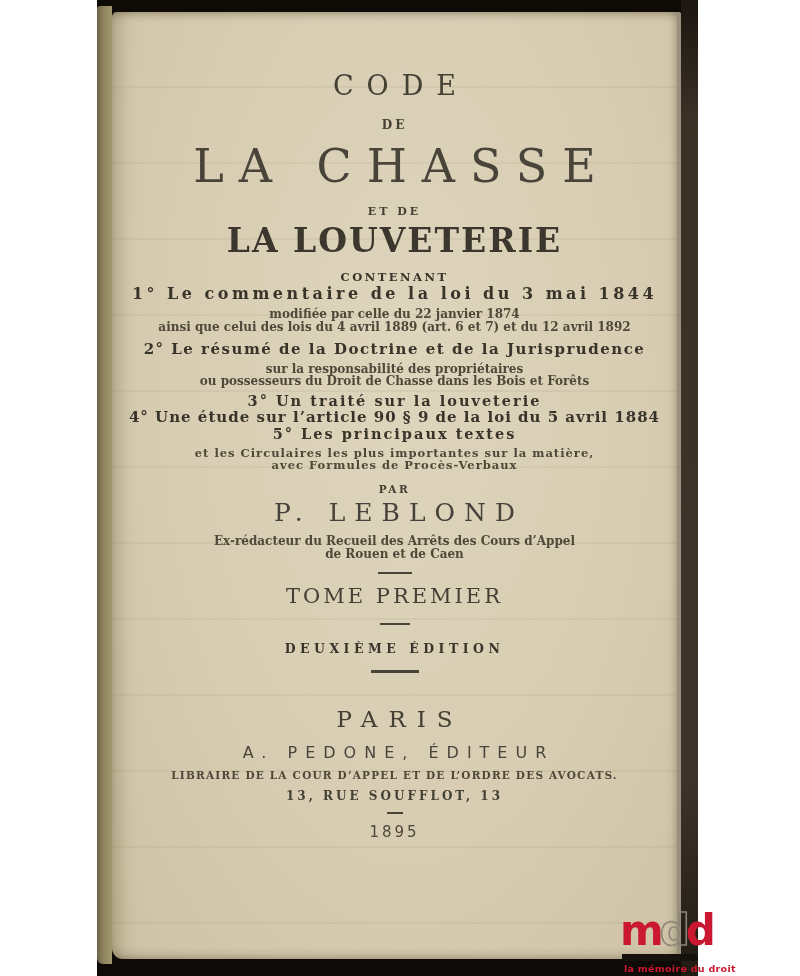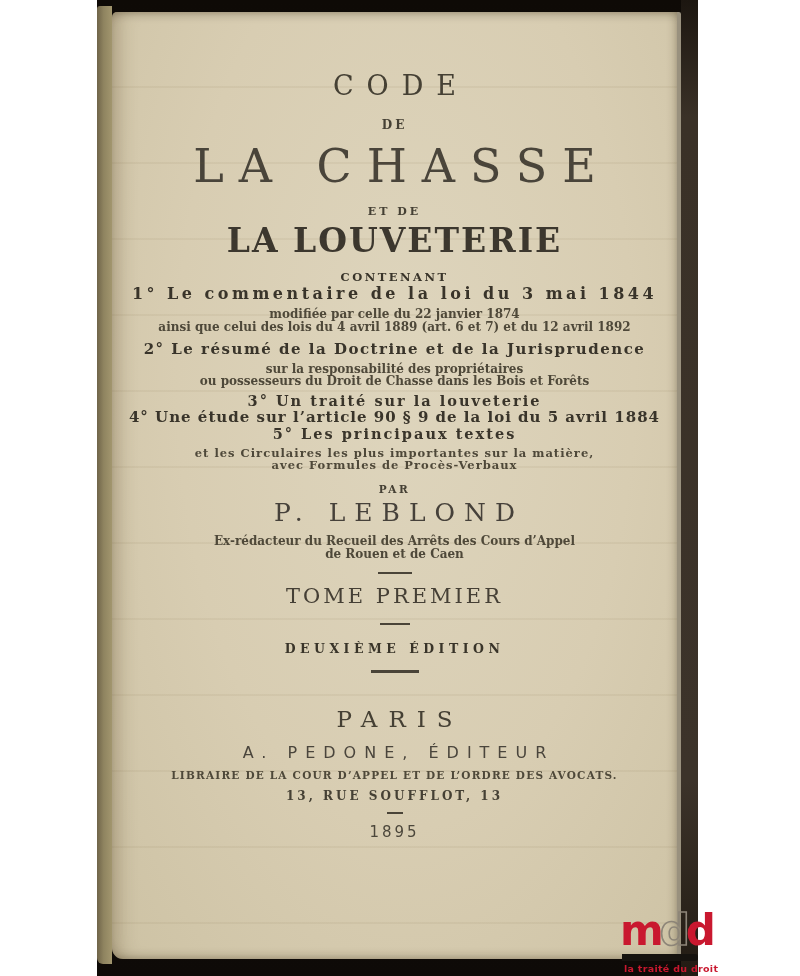--- a/index.html
+++ b/index.html
@@ -143,14 +143,14 @@
     <div class="ln t-libraire smallnote">LIBRAIRE DE LA COUR D’APPEL ET DE L’ORDRE DES AVOCATS.</div>
     <div class="ln t-address">13, RUE SOUFFLOT, 13</div>
     <div class="rule rdash"></div>
     <div class="ln t-year">1895</div>
   </div>
 </div>
 
 <div class="watermark">
   <div class="wm-letters"><span class="wm-red">m</span><span class="wm-outline">d</span><span class="wm-red">d</span></div>
   <div class="wm-bar"></div>
-  <div class="wm-caption">la traité du droit</div>
+  <div class="wm-caption">la mémoire du droit</div>
 </div>
 
 </body></html>

